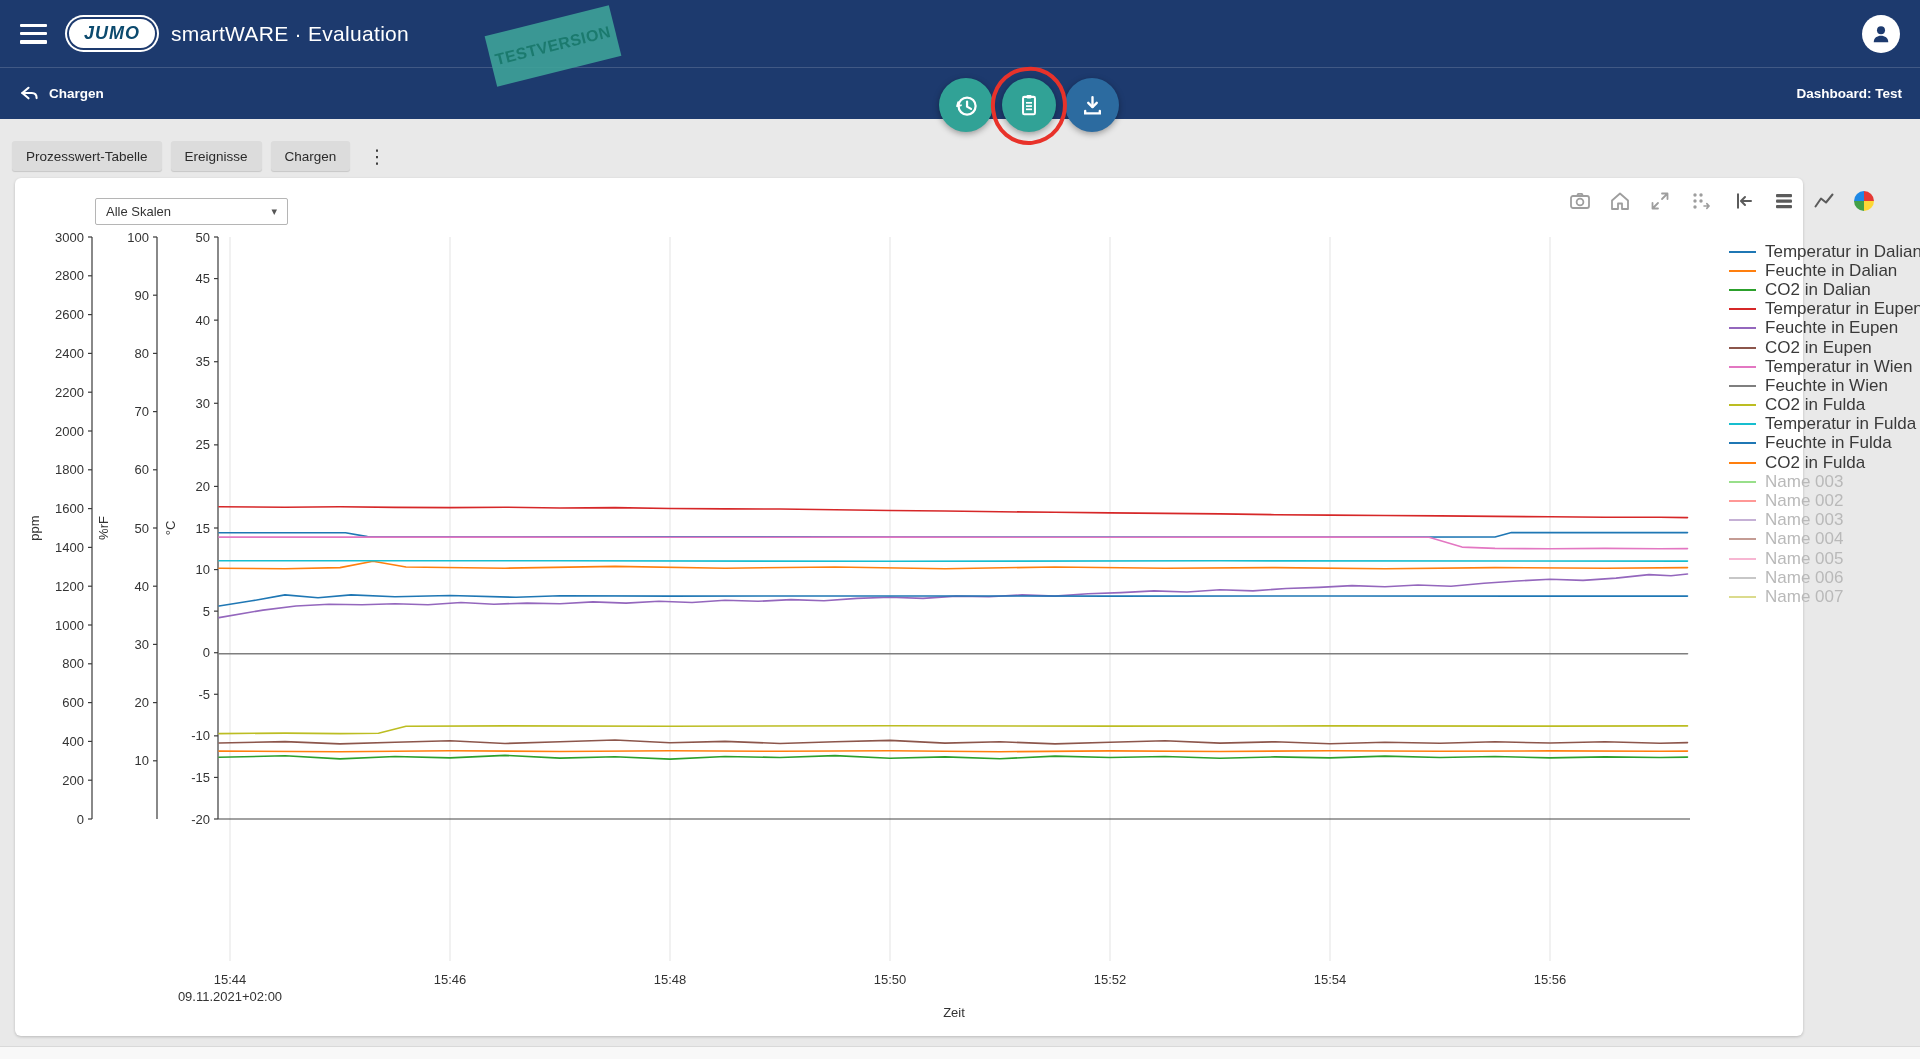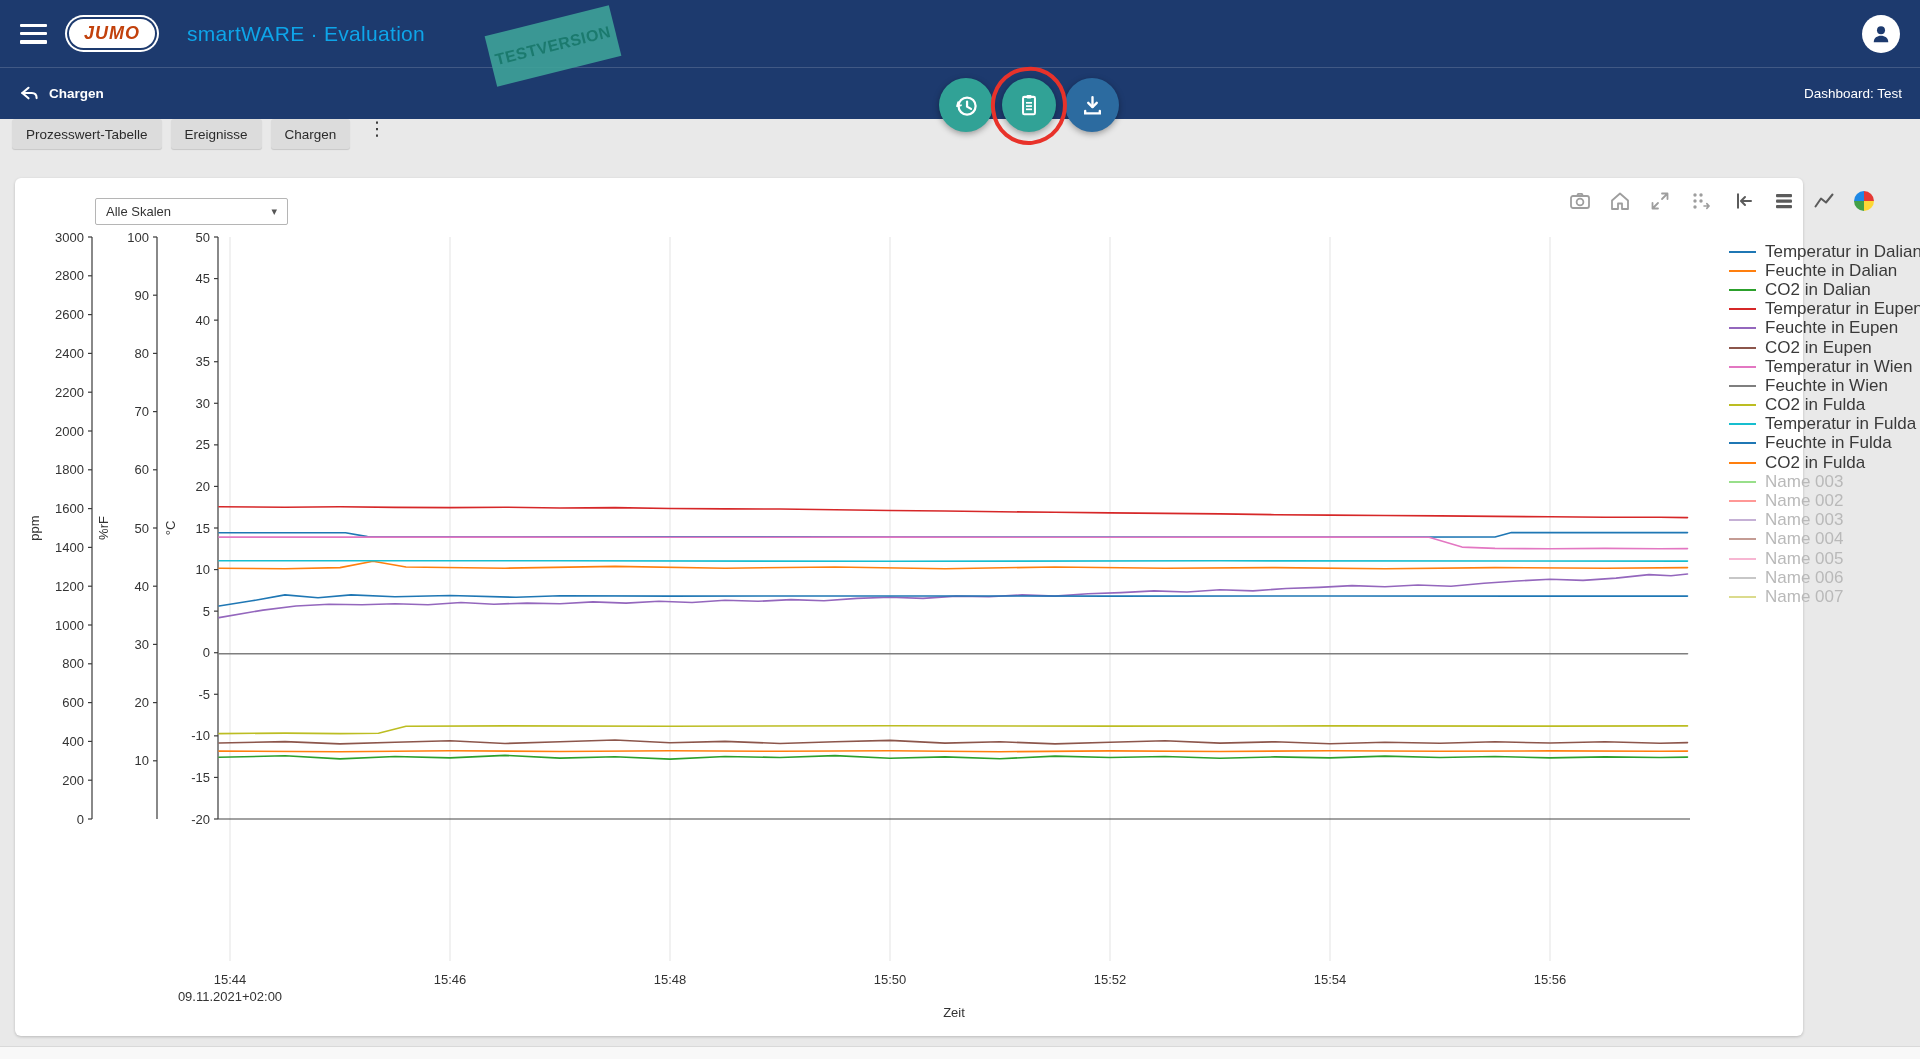--- a/index.html
+++ b/index.html
@@ -4,53 +4,53 @@
 <style>
   *{margin:0;padding:0;box-sizing:border-box}
   html,body{width:1920px;height:1059px;overflow:hidden}
   body{background:#e9e9e9;font-family:"Liberation Sans",sans-serif;position:relative}
 
   
   .topbar{position:absolute;left:0;top:0;width:1920px;height:67px;background:#1d3a6e;
     display:flex;align-items:center;padding:0 20px;z-index:5}
   .hamburger{width:27px;height:20px;display:flex;flex-direction:column;justify-content:space-between;cursor:pointer}
   .hamburger span{display:block;height:3.2px;background:#fff;border-radius:1px}
-  .logo-pill{margin-left:22px;background:#fff;color:#c2410c;font-weight:bold;font-style:italic;
+  .logo-pill{margin-left:22px;background:#fff;color:#0c4a6e;font-weight:bold;font-style:italic;
     border-radius:18px;padding:4px 15px;font-size:18px;letter-spacing:1px;
     box-shadow:0 0 0 2px #1d3a6e,0 0 0 4px #fff}
-  .product-title{margin-left:32px;color:#0ea5e9;font-size:21px;letter-spacing:.3px}
+  .product-title{margin-left:16px;color:#ffffff;font-size:21px;letter-spacing:.3px}
   .avatar{margin-left:auto;width:38px;height:38px;border-radius:50%;background:#fff;
     display:flex;align-items:center;justify-content:center;cursor:pointer}
 
   
   .stamp{position:absolute;left:489px;top:20px;width:128px;height:52px;
     background:rgba(63,164,154,.88);transform:rotate(-14deg);z-index:6;
     display:flex;align-items:center;justify-content:center;
     color:#1b7a6e;font-weight:bold;font-size:16px;letter-spacing:.5px}
 
   
   .subbar{position:absolute;left:0;top:67px;width:1920px;height:52px;background:#1d3a6e;
     border-top:1px solid rgba(255,255,255,.16);display:flex;align-items:center;
     padding:0 18px;color:#fff;z-index:4}
   .back-group{display:flex;align-items:center;gap:10px;cursor:pointer}
   .back-label{font-size:13.5px;font-weight:bold}
-  .dash-label{margin-left:auto;font-size:13.5px;font-weight:normal}
+  .dash-label{margin-left:auto;font-size:13.5px;font-weight:bold}
 
   
   .fabs{position:absolute;left:939px;top:78px;display:flex;gap:9px;z-index:7}
   .fab{width:54px;height:54px;border-radius:50%;display:flex;align-items:center;justify-content:center;
     cursor:pointer;box-shadow:0 2px 6px rgba(0,0,0,.35);border:none}
   .fab.teal{background:#31a296}
   .fab.blue{background:#2c6ba0}
   .annotation-ring{position:absolute;left:991px;top:67px;width:76px;height:78px;z-index:8;
     border:4.5px solid #e8322a;border-radius:50% 48% 52% 50%;transform:rotate(-6deg);pointer-events:none}
 
   
   .tabrow{position:absolute;left:0;top:119px;width:1920px;height:74px;display:flex;
-    align-items:flex-start;padding:0 12px;gap:9px}
+    align-items:center;padding:0 12px;gap:9px}
   .tab-btn{height:30px;padding:0 14px;background:#dcdcdc;border:none;border-radius:3px;
     font-size:13.5px;color:#2b2b2b;font-family:inherit;display:flex;align-items:center;
     cursor:pointer;box-shadow:0 1px 1px rgba(0,0,0,.15)}
   .kebab{margin-left:8px;color:#3c3c3c;font-size:19px;cursor:pointer;line-height:1}
   .kebab::before{content:"\22EE"}
 
   
   .card{position:absolute;left:15px;top:178px;width:1788px;height:858px;background:#fff;
     border-radius:6px;box-shadow:0 1px 3px rgba(0,0,0,.2)}
   #chart-svg{position:absolute;left:0;top:0}

